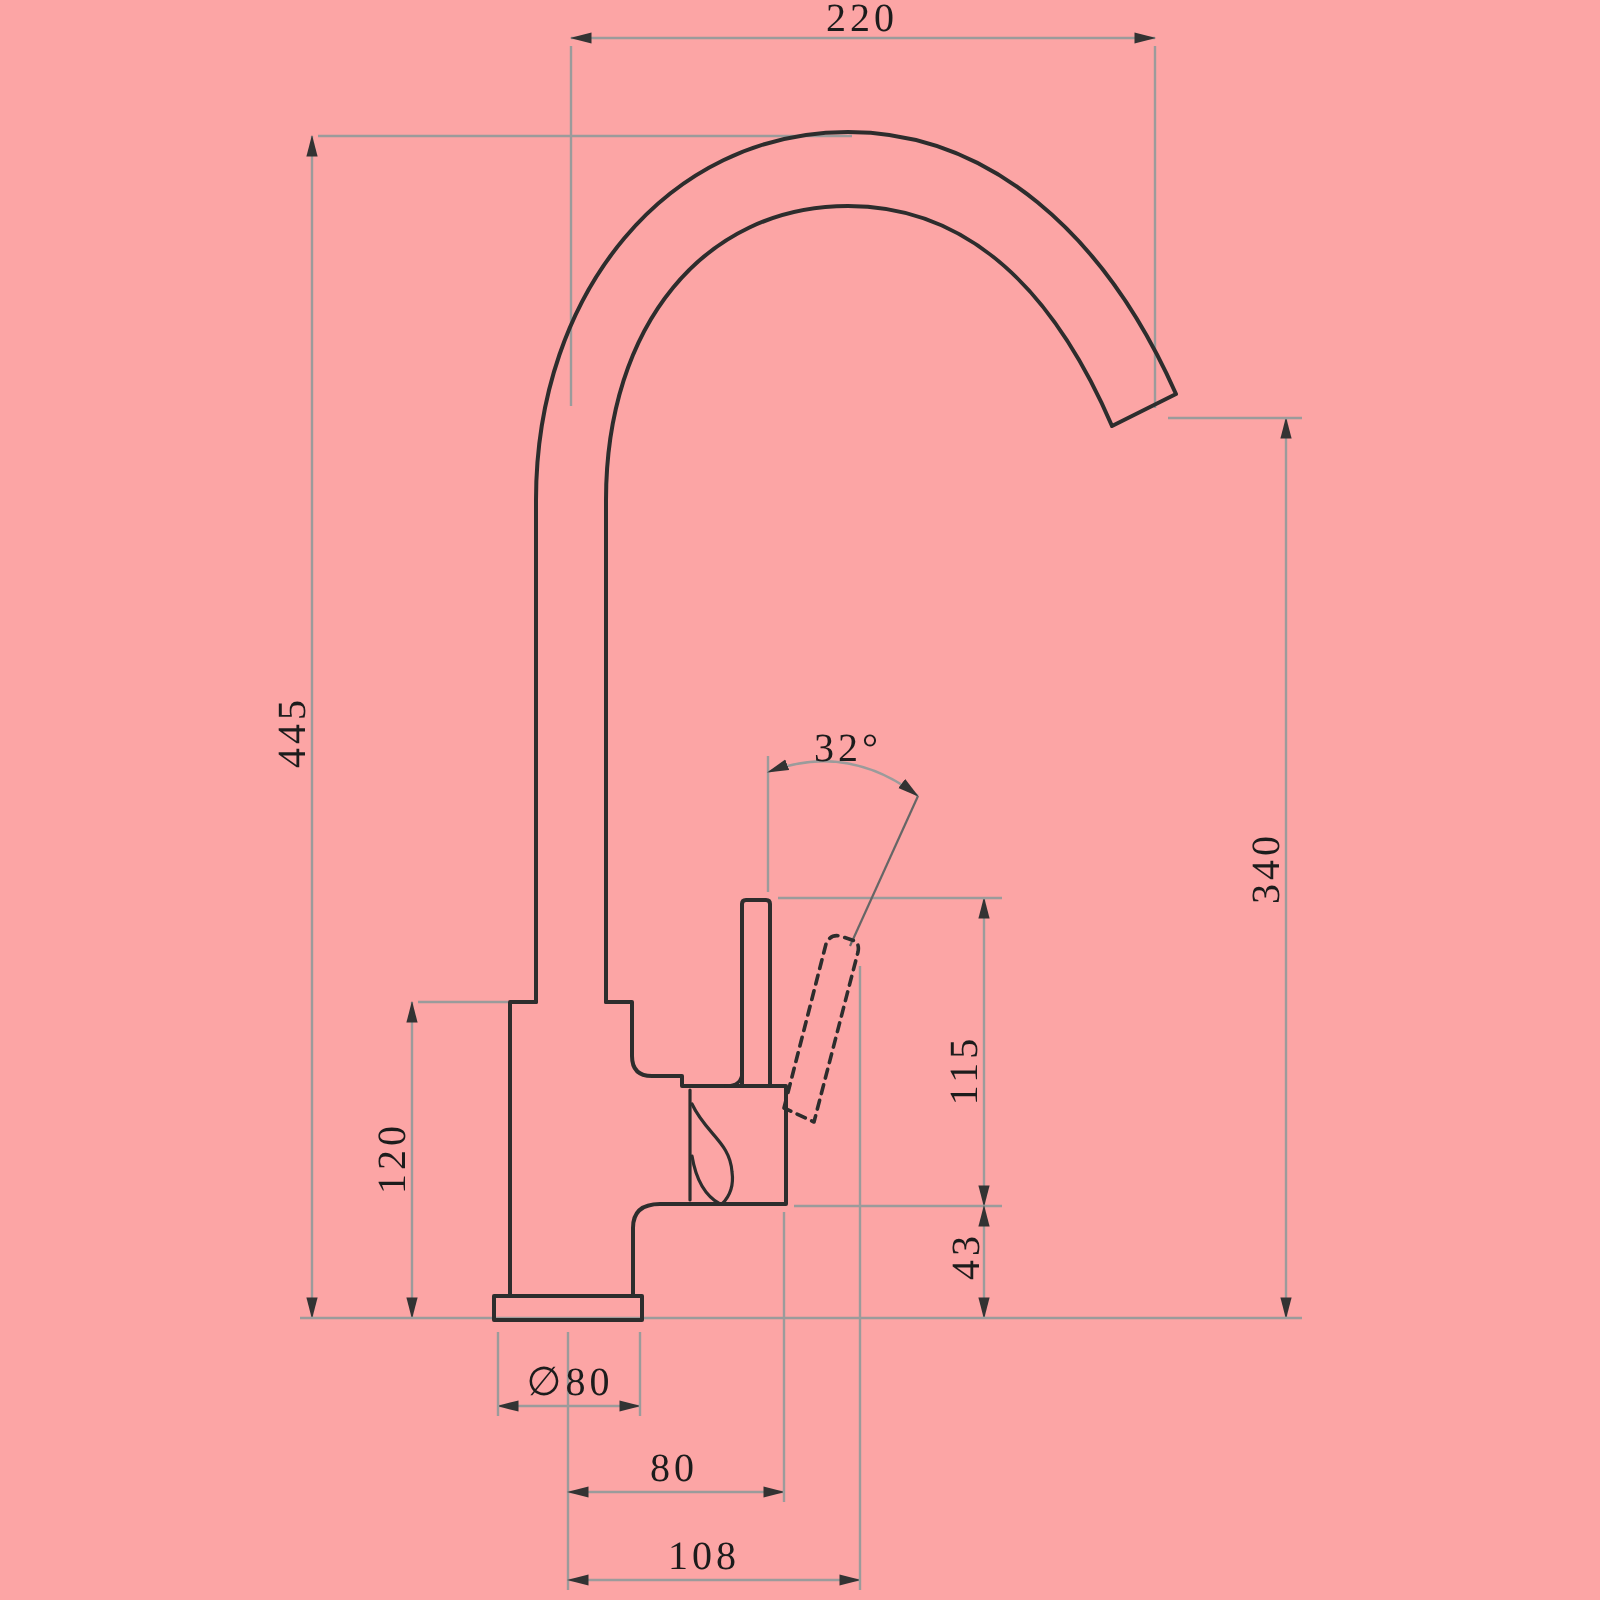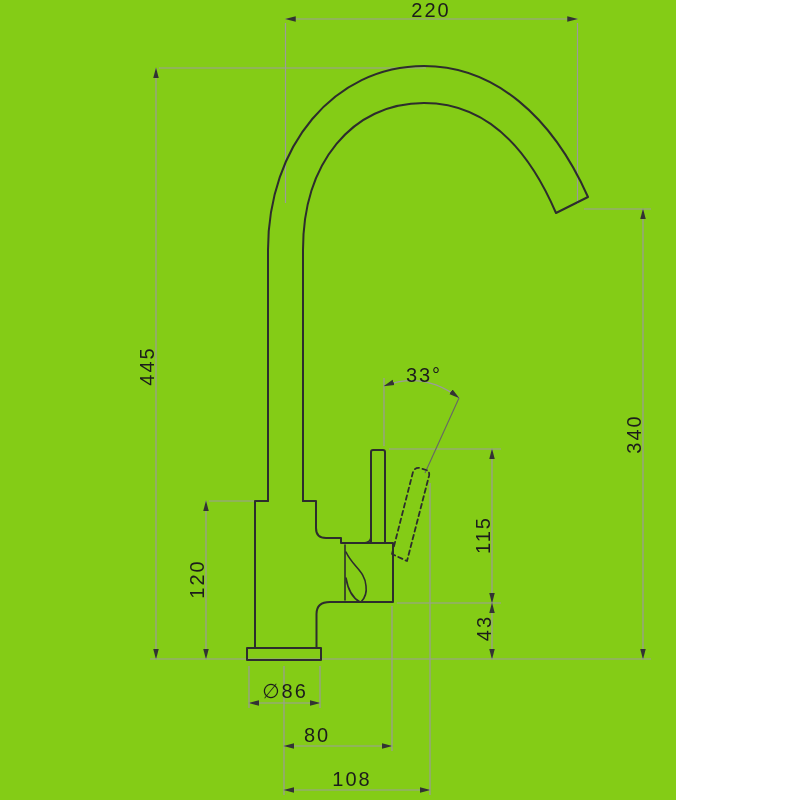--- a/index.html
+++ b/index.html
@@ -1,20 +1,20 @@
 <!DOCTYPE html>
 <html><head>
 <meta charset="utf-8">
 <style>
   html,body{margin:0;padding:0;background:#fff;}
   #canvas{
     position:relative;
-    width:676px;height:800px;
-    background:#84cc16;
-    font-family:Liberation Sans, sans-serif;
+    width:800px;height:800px;
+    background:#fca5a5;
+    font-family:Liberation Serif, serif;
     overflow:hidden;
   }
   #canvas svg{position:absolute;left:0;top:0;}
   .dim-label{
     position:absolute;
     font-size:20px;
     letter-spacing:2px;
     color:#1c1c1c;
     white-space:nowrap;
     transform:translate(-50%,-50%);
@@ -112,21 +112,21 @@
   <div class="dim-label vert" style="left:147px; top:366px;">445</div>
 
   <div class="dim-label vert" style="left:197px; top:579px;">120</div>
 
   <div class="dim-label vert" style="left:634px; top:434px;">340</div>
 
   <div class="dim-label vert" style="left:483px; top:535px;">115</div>
 
   <div class="dim-label vert" style="left:484px; top:628px;">43</div>
 
-  <div class="dim-label" style="left:424px; top:375px;">33°</div>
+  <div class="dim-label" style="left:424px; top:375px;">32°</div>
 
-  <div class="dim-label" style="left:285px; top:691px;">∅86</div>
+  <div class="dim-label" style="left:285px; top:691px;">∅80</div>
 
-  <div class="dim-label" style="left:317px; top:735px;">80</div>
+  <div class="dim-label" style="left:337px; top:735px;">80</div>
 
   <div class="dim-label" style="left:352px; top:779px;text-align:right;">108</div>
 
 </div>
 
 </body></html>

